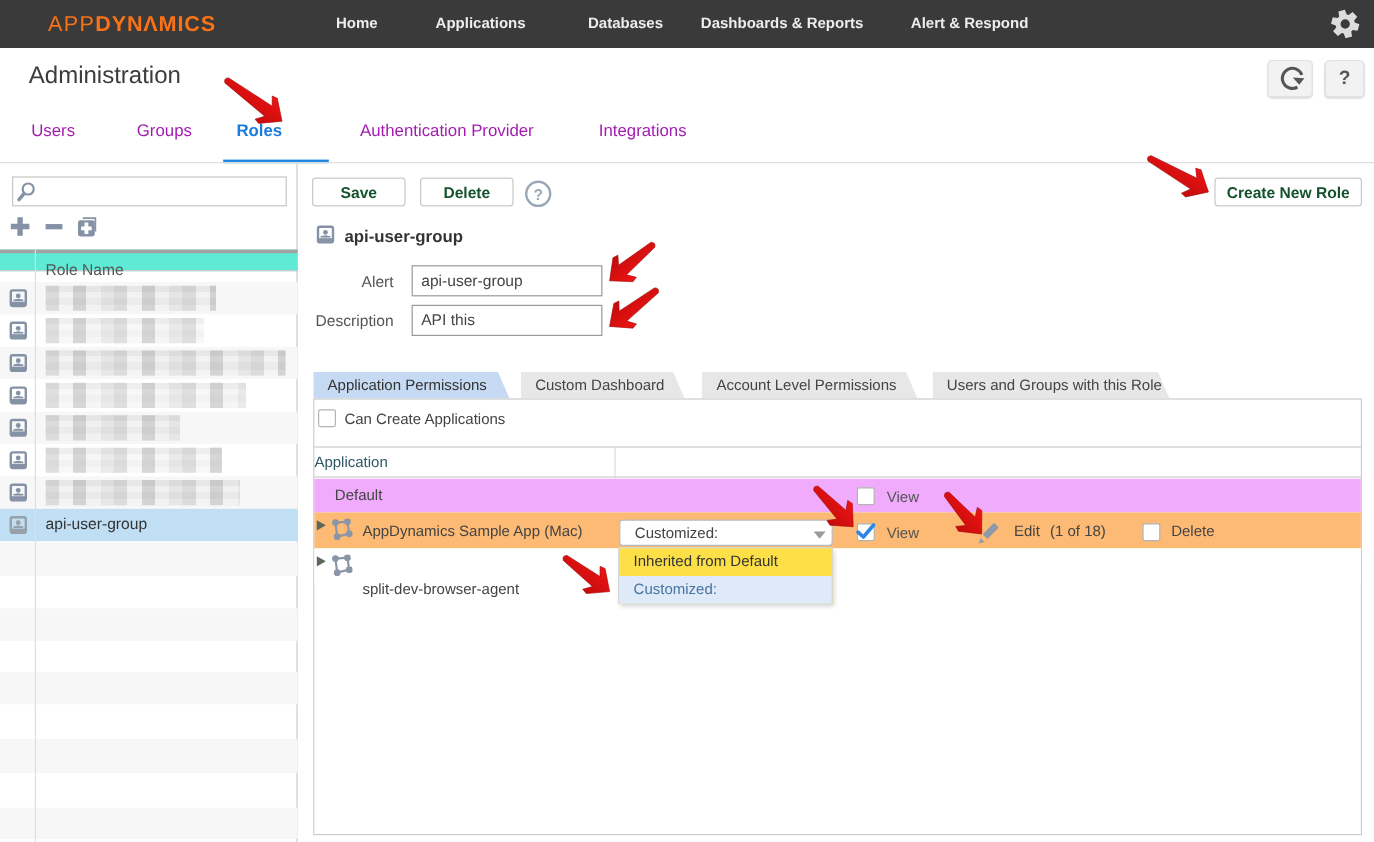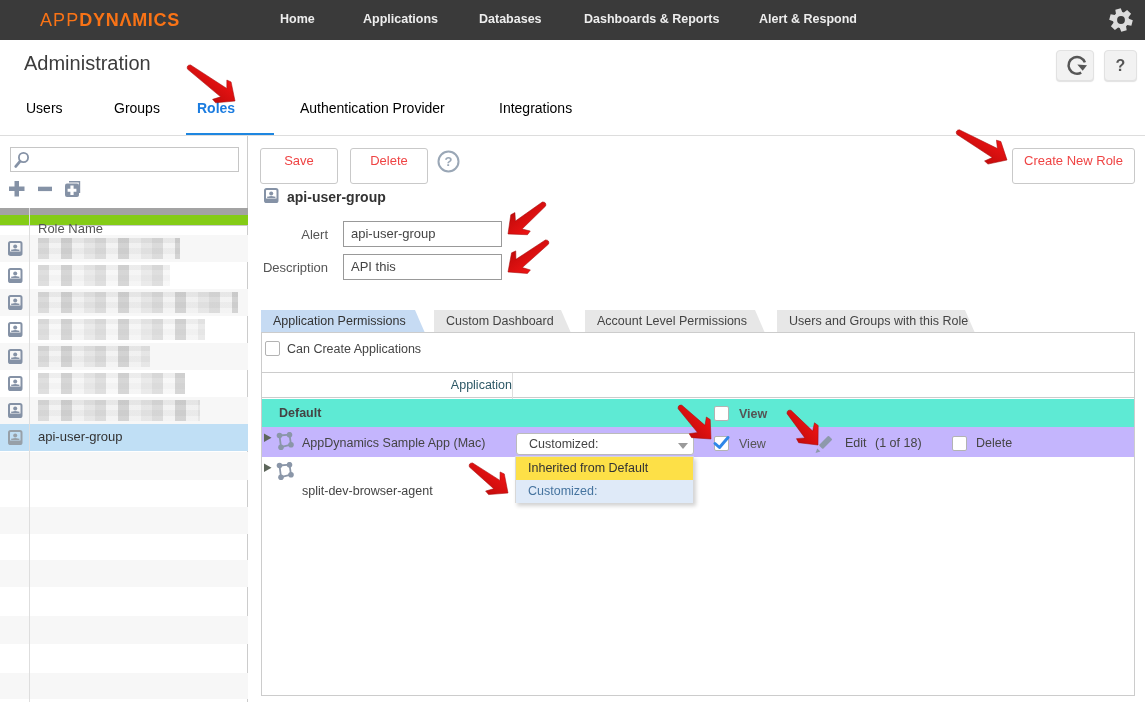--- a/index.html
+++ b/index.html
@@ -15,44 +15,44 @@
 .navitem { position:absolute; top:12px; font-size:12.5px; font-weight:700; color:#ededed; }
 
 
 #admin { position:absolute; left:24px; top:52px; font-size:20px; color:#3c3c3c; }
 .hbtn { position:absolute; top:50px; height:31px; background:#f2f2f2; border:1px solid #e2e2e2;
   border-radius:4px; box-shadow:0 1px 1px rgba(0,0,0,0.12); }
 #btn-refresh { left:1056px; width:38px; }
 #btn-help { left:1104px; width:33px; text-align:center; font-size:16px; font-weight:700; color:#555; line-height:29px;}
 
 
-.stab { position:absolute; top:100px; font-size:14px; color:#000000; }
+.stab { position:absolute; top:100px; font-size:14px; color:#a21caf; }
 #tab-roles { color:#1b7ce0; font-weight:700; }
 #roles-underline { position:absolute; left:186px; top:133px; width:88px; height:3px; background:#1e86e0; }
 #hr1 { position:absolute; left:0; top:135px; width:1145px; height:1px; background:#ddd; }
 
 
 #leftpane { position:absolute; left:0; top:136px; width:248px; height:566px; border-right:1px solid #ccc; }
 #searchbox { position:absolute; left:10px; top:11px; width:229px; height:25px; border:1px solid #c6c6c6; background:#fff; }
-#rolehead { position:absolute; left:0; top:72px; width:248px; height:18px; border-top:7px solid #a3a3a3; border-bottom:1px solid #c9c9c9; background:#84cc16; }
+#rolehead { position:absolute; left:0; top:72px; width:248px; height:18px; border-top:3px solid #a3a3a3; border-bottom:1px solid #c9c9c9; background:#5eead4; }
 #rolehead span { position:absolute; left:38px; top:6px; font-size:13px; color:#555; }
 #colsep { position:absolute; left:29px; top:72px; width:1px; height:494px; background:#dedede; z-index:5; }
 .lrow { position:absolute; left:0; width:248px; height:27px; }
 .lrow.odd { background:#f7f7f7; }
 .lrow.sel { background:#c0dff5; }
 .redact { position:absolute; left:38px; top:3px; height:21px;
   background-image:
     repeating-linear-gradient(90deg, rgba(120,120,120,0.24) 0 11px, rgba(150,150,150,0.07) 11px 23px, rgba(120,120,120,0.30) 23px 34px, rgba(160,160,160,0.10) 34px 46px, rgba(130,130,130,0.17) 46px 57px),
     repeating-linear-gradient(0deg, rgba(255,255,255,0.5) 0 5px, rgba(0,0,0,0.02) 5px 11px, rgba(255,255,255,0.35) 11px 16px, rgba(0,0,0,0.04) 16px 21px);
 }
 #selname { position:absolute; left:38px; top:5px; font-size:13px; color:#333; }
 
 
-.mbtn { position:absolute; top:148px; height:36px; background:#fff; border:1px solid #c9c9c9;
-  border-radius:3px; font-size:13px; font-weight:400; color:#ef4444; text-align:center; line-height:24px; }
+.mbtn { position:absolute; top:148px; height:24px; background:#fff; border:1px solid #c9c9c9;
+  border-radius:3px; font-size:13px; font-weight:700; color:#14532d; text-align:center; line-height:24px; }
 #btn-save { left:260px; width:78px; }
 #btn-del { left:350px; width:78px; }
 #btn-new { left:1012px; width:123px; }
 
 
 #roletitle { position:absolute; left:287px; top:189px; font-size:14px; font-weight:700; color:#333; }
 .flabel { position:absolute; font-size:13px; color:#555; text-align:right; width:66px; }
 .finput { position:absolute; left:343px; width:159px; height:26px; border:1px solid #999; background:#fff;
   font-size:13px; color:#444; line-height:24px; padding-left:7px; }
 
@@ -63,26 +63,26 @@
 #ptab2 { left:434px; width:140px; }
 #ptab3 { left:585px; width:183px; }
 #ptab4 { left:777px; width:201px; }
 
 
 #panel { position:absolute; left:261px; top:332px; width:874px; height:364px; border:1px solid #ccc; background:#fff; }
 .cb { position:absolute; width:15px; height:15px; background:#fff; border:1px solid #b3b3b3; border-radius:2px; }
 #cb-create { left:3px; top:8px; }
 #lbl-create { position:absolute; left:25px; top:9px; font-size:12.5px; color:#444; }
 #thead { position:absolute; left:0; top:39px; width:872px; height:26px; border-top:1px solid #ccc; border-bottom:1px solid #ccc; }
-#thead .h1 { position:absolute; left:0; top:5px; width:250px; text-align:right; font-size:12.5px; color:#2d5866; }
+#thead .h1 { position:absolute; left:0; top:5px; width:250px; text-align:left; font-size:12.5px; color:#2d5866; }
 #thead .h2 { position:absolute; left:250px; top:5px; width:622px; text-align:center; font-size:12.5px; color:#2d5866; }
 #thead .vsep { position:absolute; left:250px; top:0; width:1px; height:26px; background:#ddd; }
 .prow { position:absolute; left:0; width:872px; }
-#prow1 { top:66px; height:28px; background:#5eead4;font-weight:bold; }
-#prow2 { top:94px; height:30px; background:#c4b5fd; }
+#prow1 { top:66px; height:28px; background:#f0abfc; }
+#prow2 { top:94px; height:30px; background:#fdba74; }
 #prow3 { top:124px; height:30px; background:#fff; }
 .rowtxt { position:absolute; font-size:12.5px; color:#444; }
 .viewtxt { position:absolute; left:477px; font-size:12.5px; color:#555; }
 
 
 #ddsel { position:absolute; left:516px; top:433px; width:178px; height:22px; border:1px solid #bbb; border-radius:3px; background:#fff; }
 #ddsel span { position:absolute; left:12px; top:3px; font-size:12.5px; color:#444; }
 #ddlist { position:absolute; left:515px; top:456px; width:179px; height:47px; background:#fde047;
   border:1px solid #d8d8d8; box-shadow:2px 3px 4px rgba(0,0,0,0.18); }
 #ddlist .o1 { position:absolute; left:12px; top:4px; font-size:12.5px; color:#333; }
@@ -91,21 +91,21 @@
 
 #arrowlayer { position:absolute; left:0; top:0; width:1145px; height:702px; pointer-events:none; z-index:50; }
 </style>
 </head>
 <body>
 
 <div id="topbar">
   <div id="logo">APP<b>DYNΛMICS</b></div>
   <span class="navitem" style="left:280px;">Home</span>
   <span class="navitem" style="left:363px;">Applications</span>
-  <span class="navitem" style="left:479px;">Databases</span>
+  <span class="navitem" style="left:490px;">Databases</span>
   <span class="navitem" style="left:584px;">Dashboards &amp; Reports</span>
   <span class="navitem" style="left:759px;">Alert &amp; Respond</span>
   <svg class="abs" style="left:1108px; top:7px;" width="26" height="26" viewBox="0 0 26 26">
     <path id="gearpath" fill="#dcdcdc" fill-rule="evenodd" d="M20.90,11.73 L24.80,13.24 L23.36,18.66 L19.22,18.03 L18.67,18.65 L18.05,19.20 L18.69,23.34 L13.28,24.80 L11.75,20.90 L10.94,20.73 L10.15,20.48 L6.90,23.10 L2.92,19.14 L5.53,15.87 L5.28,15.08 L5.10,14.27 L1.20,12.76 L2.64,7.34 L6.78,7.97 L7.33,7.35 L7.95,6.80 L7.31,2.66 L12.72,1.20 L14.25,5.10 L15.06,5.27 L15.85,5.52 L19.10,2.90 L23.08,6.86 L20.47,10.13 L20.72,10.92 Z M16.9,13 A3.9 3.9 0 1 0 9.1,13 A3.9 3.9 0 1 0 16.9,13 Z"></path>
   </svg>
 </div>
 
 <div id="admin">Administration</div>
 <div class="hbtn" id="btn-refresh">
   <svg width="36" height="29" viewBox="0 0 36 29">

